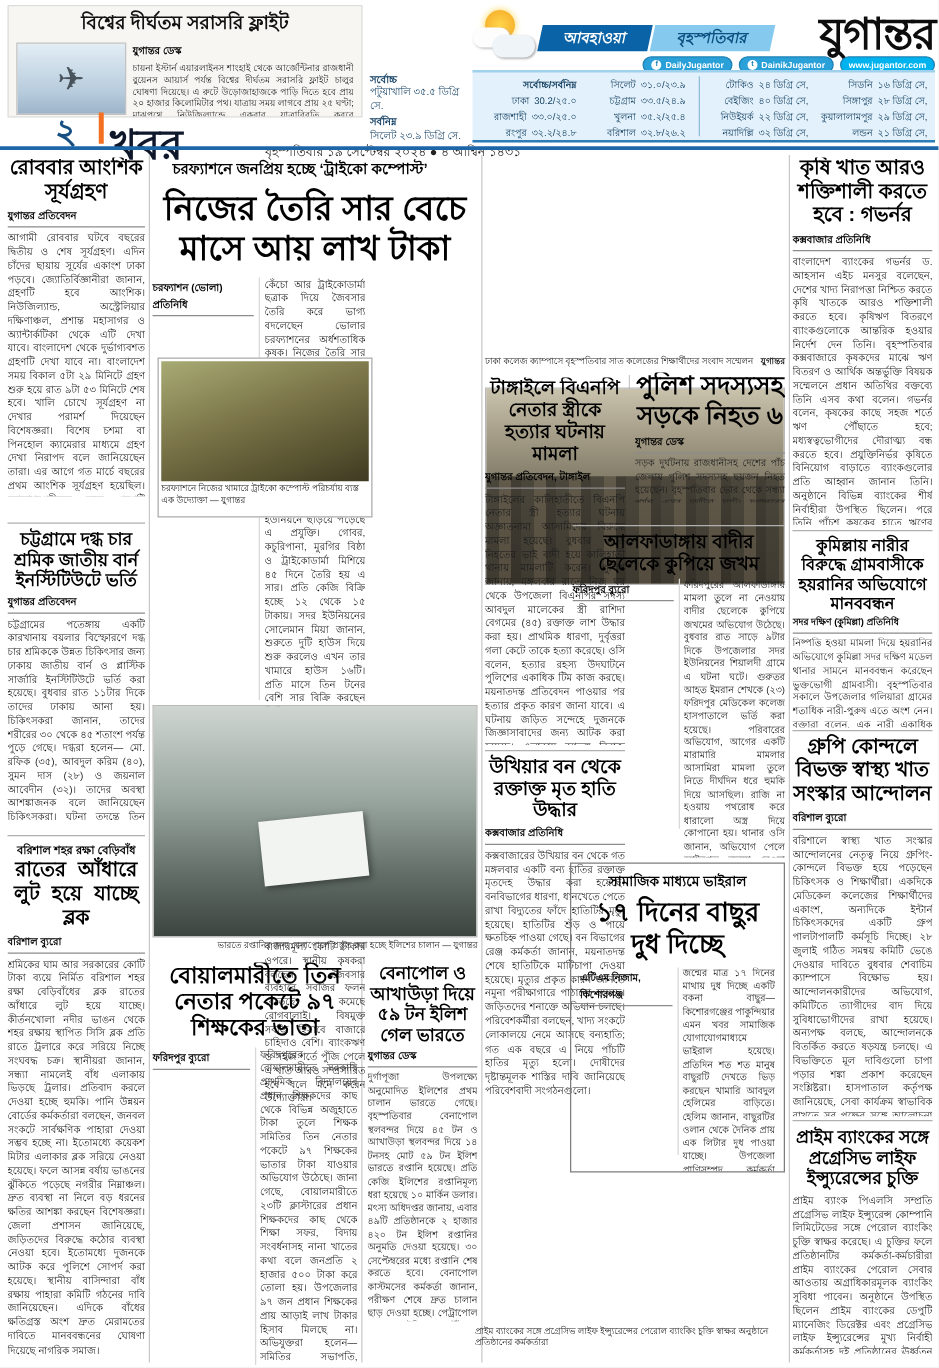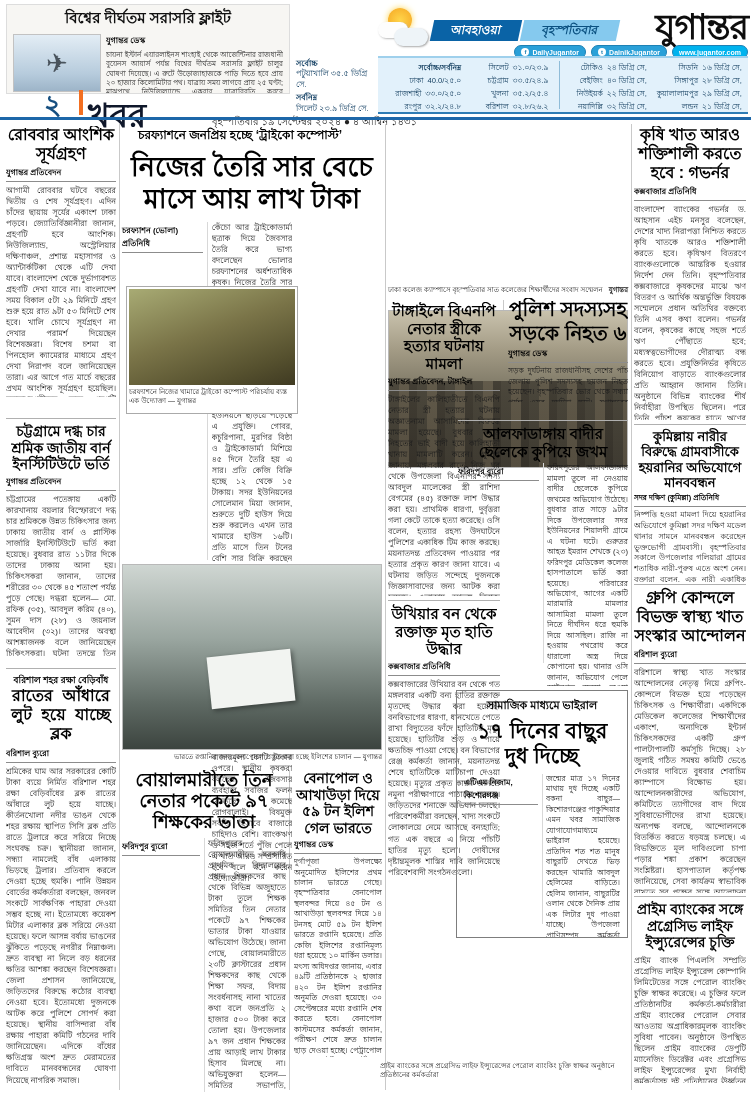--- a/index.html
+++ b/index.html
@@ -130,21 +130,21 @@
     <div class="lbl">সর্বনিম্ন</div>
     <div>সিলেট ২৩.৯ ডিগ্রি সে.</div>
   </div>
   <div id="wtable" class="abs">
     <div class="wcol">
       <div class="wrow whead">
           <span>সর্বোচ্চ/সর্বনিম্ন</span>
         </div>
       <div class="wrow">
           <span>ঢাকা</span>
-          <span>40.0/২৫.০</span>
+          <span>30.2/২৫.০</span>
         </div>
       <div class="wrow">
           <span>রাজশাহী</span>
           <span>৩৩.০/২৫.০</span>
         </div>
       <div class="wrow">
           <span>রংপুর</span>
           <span>৩২.২/২৪.৮</span>
         </div>
     </div>

